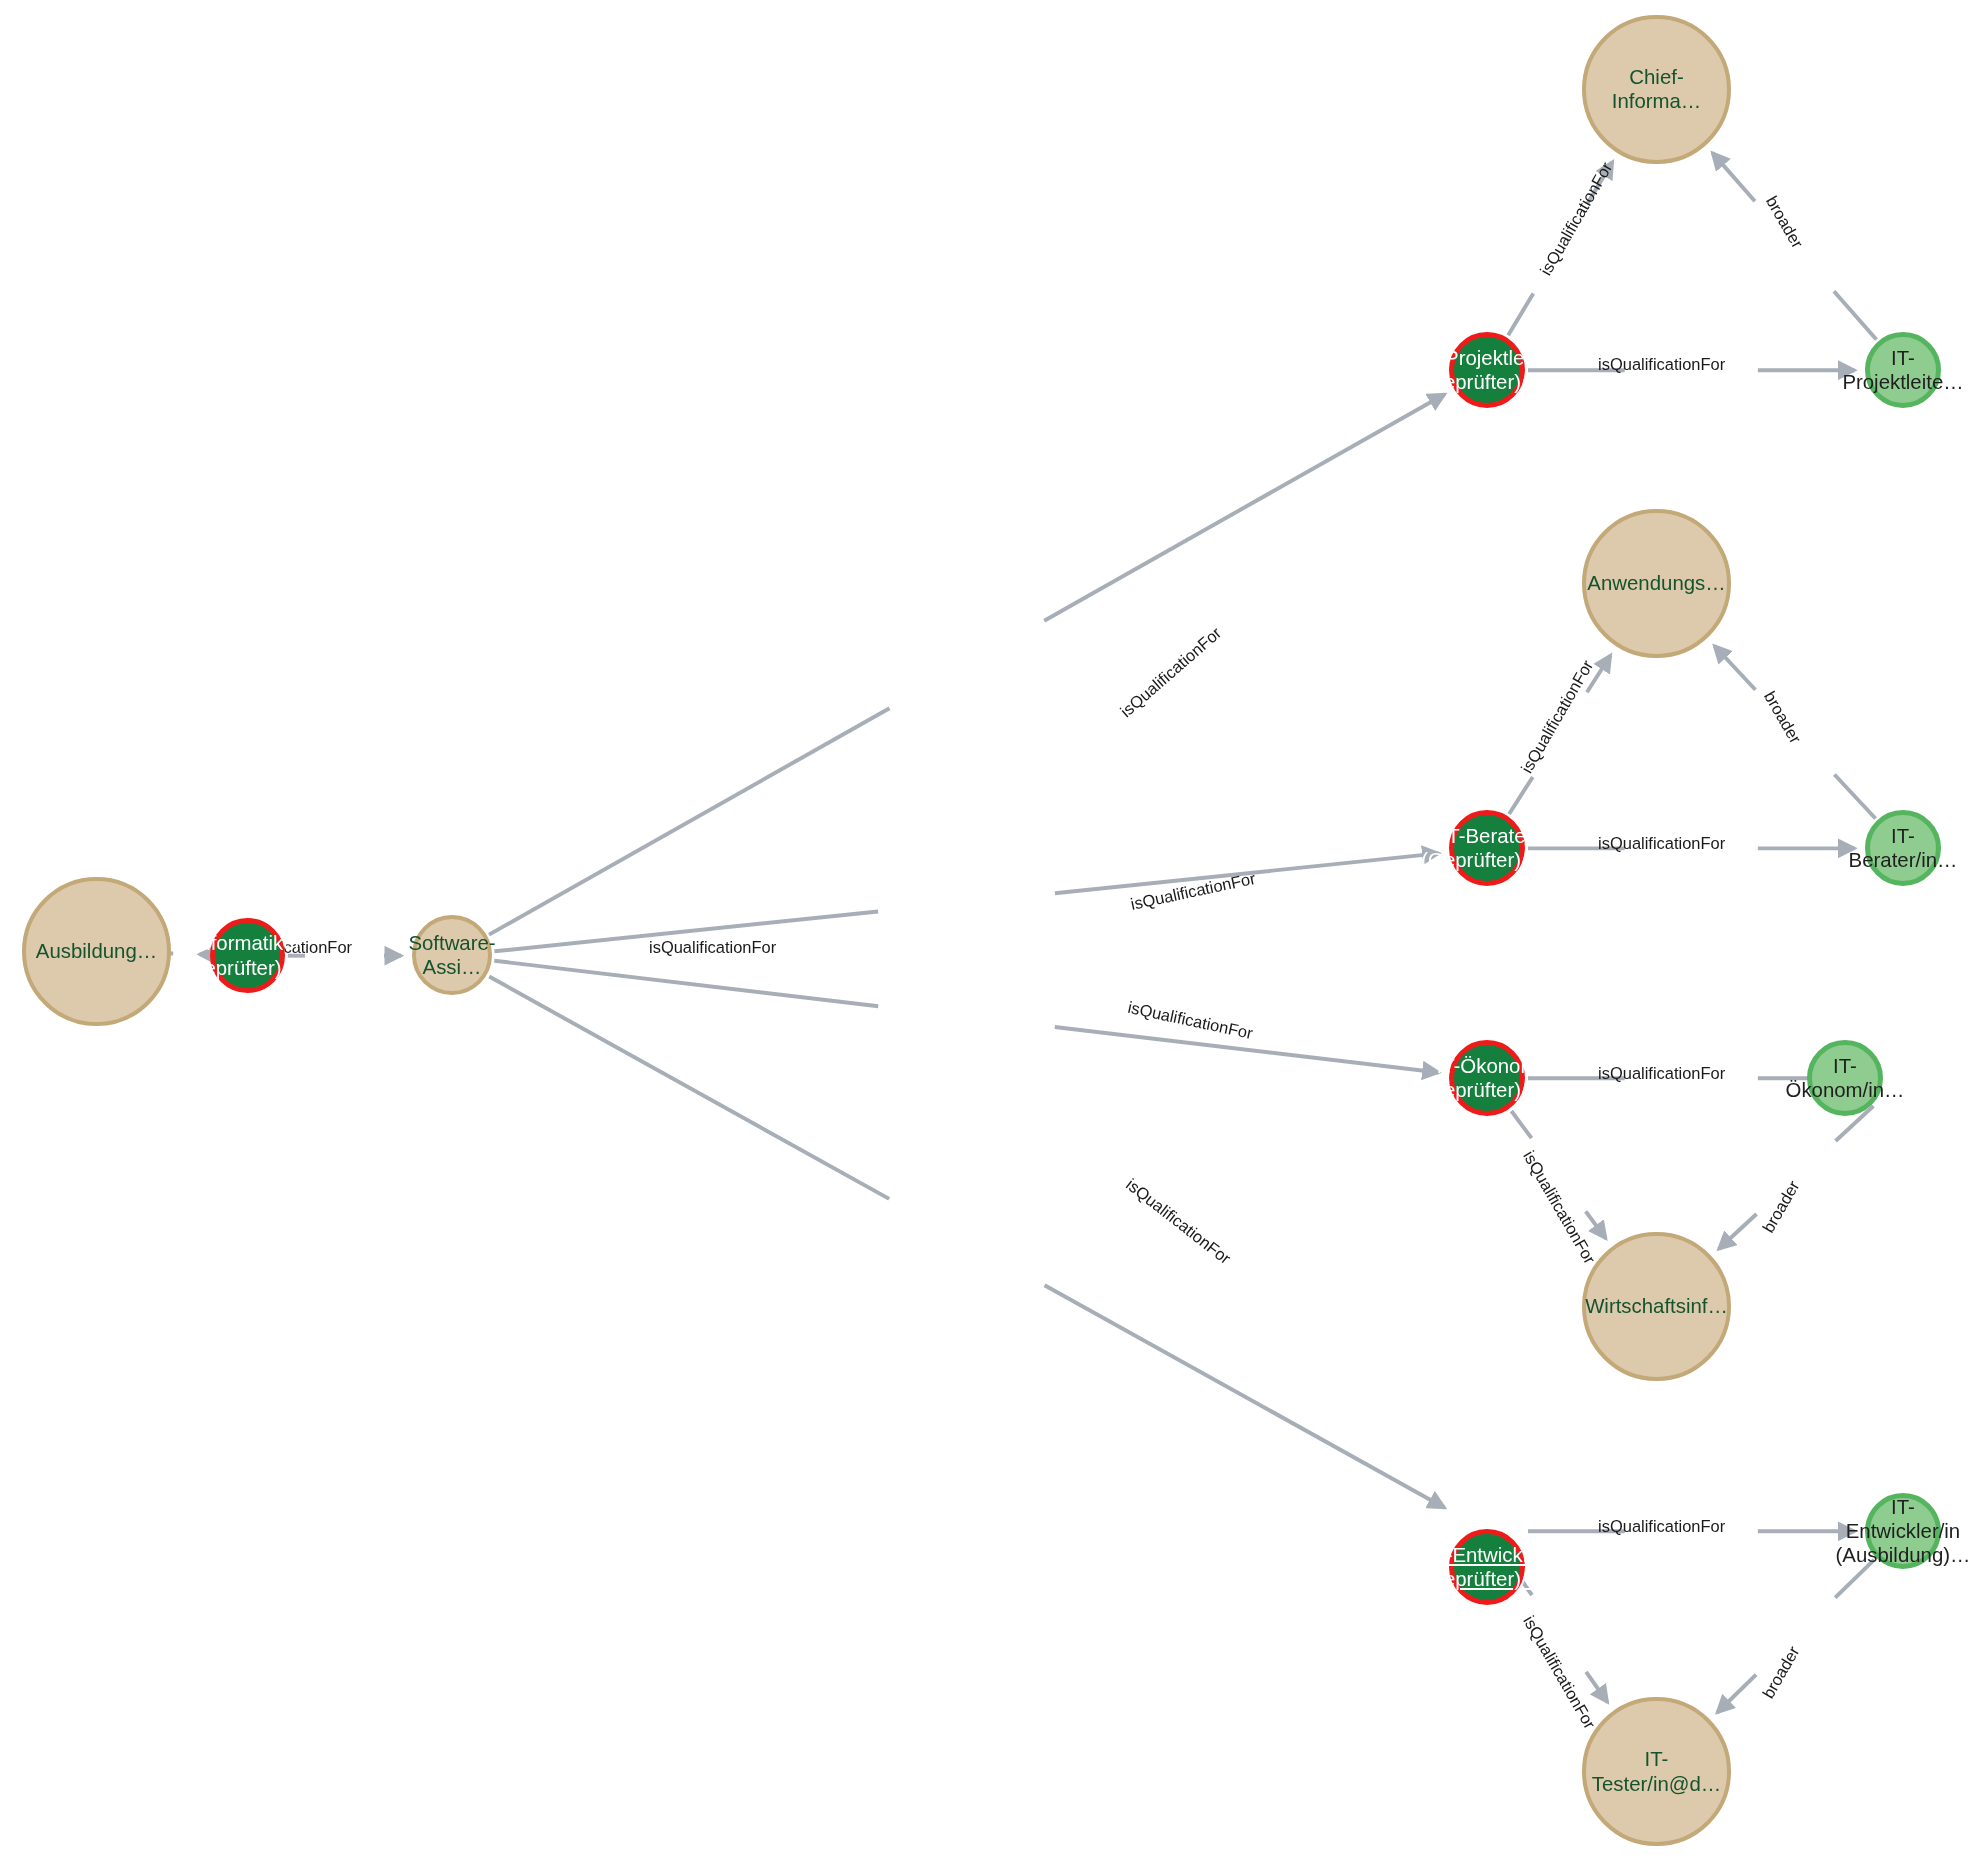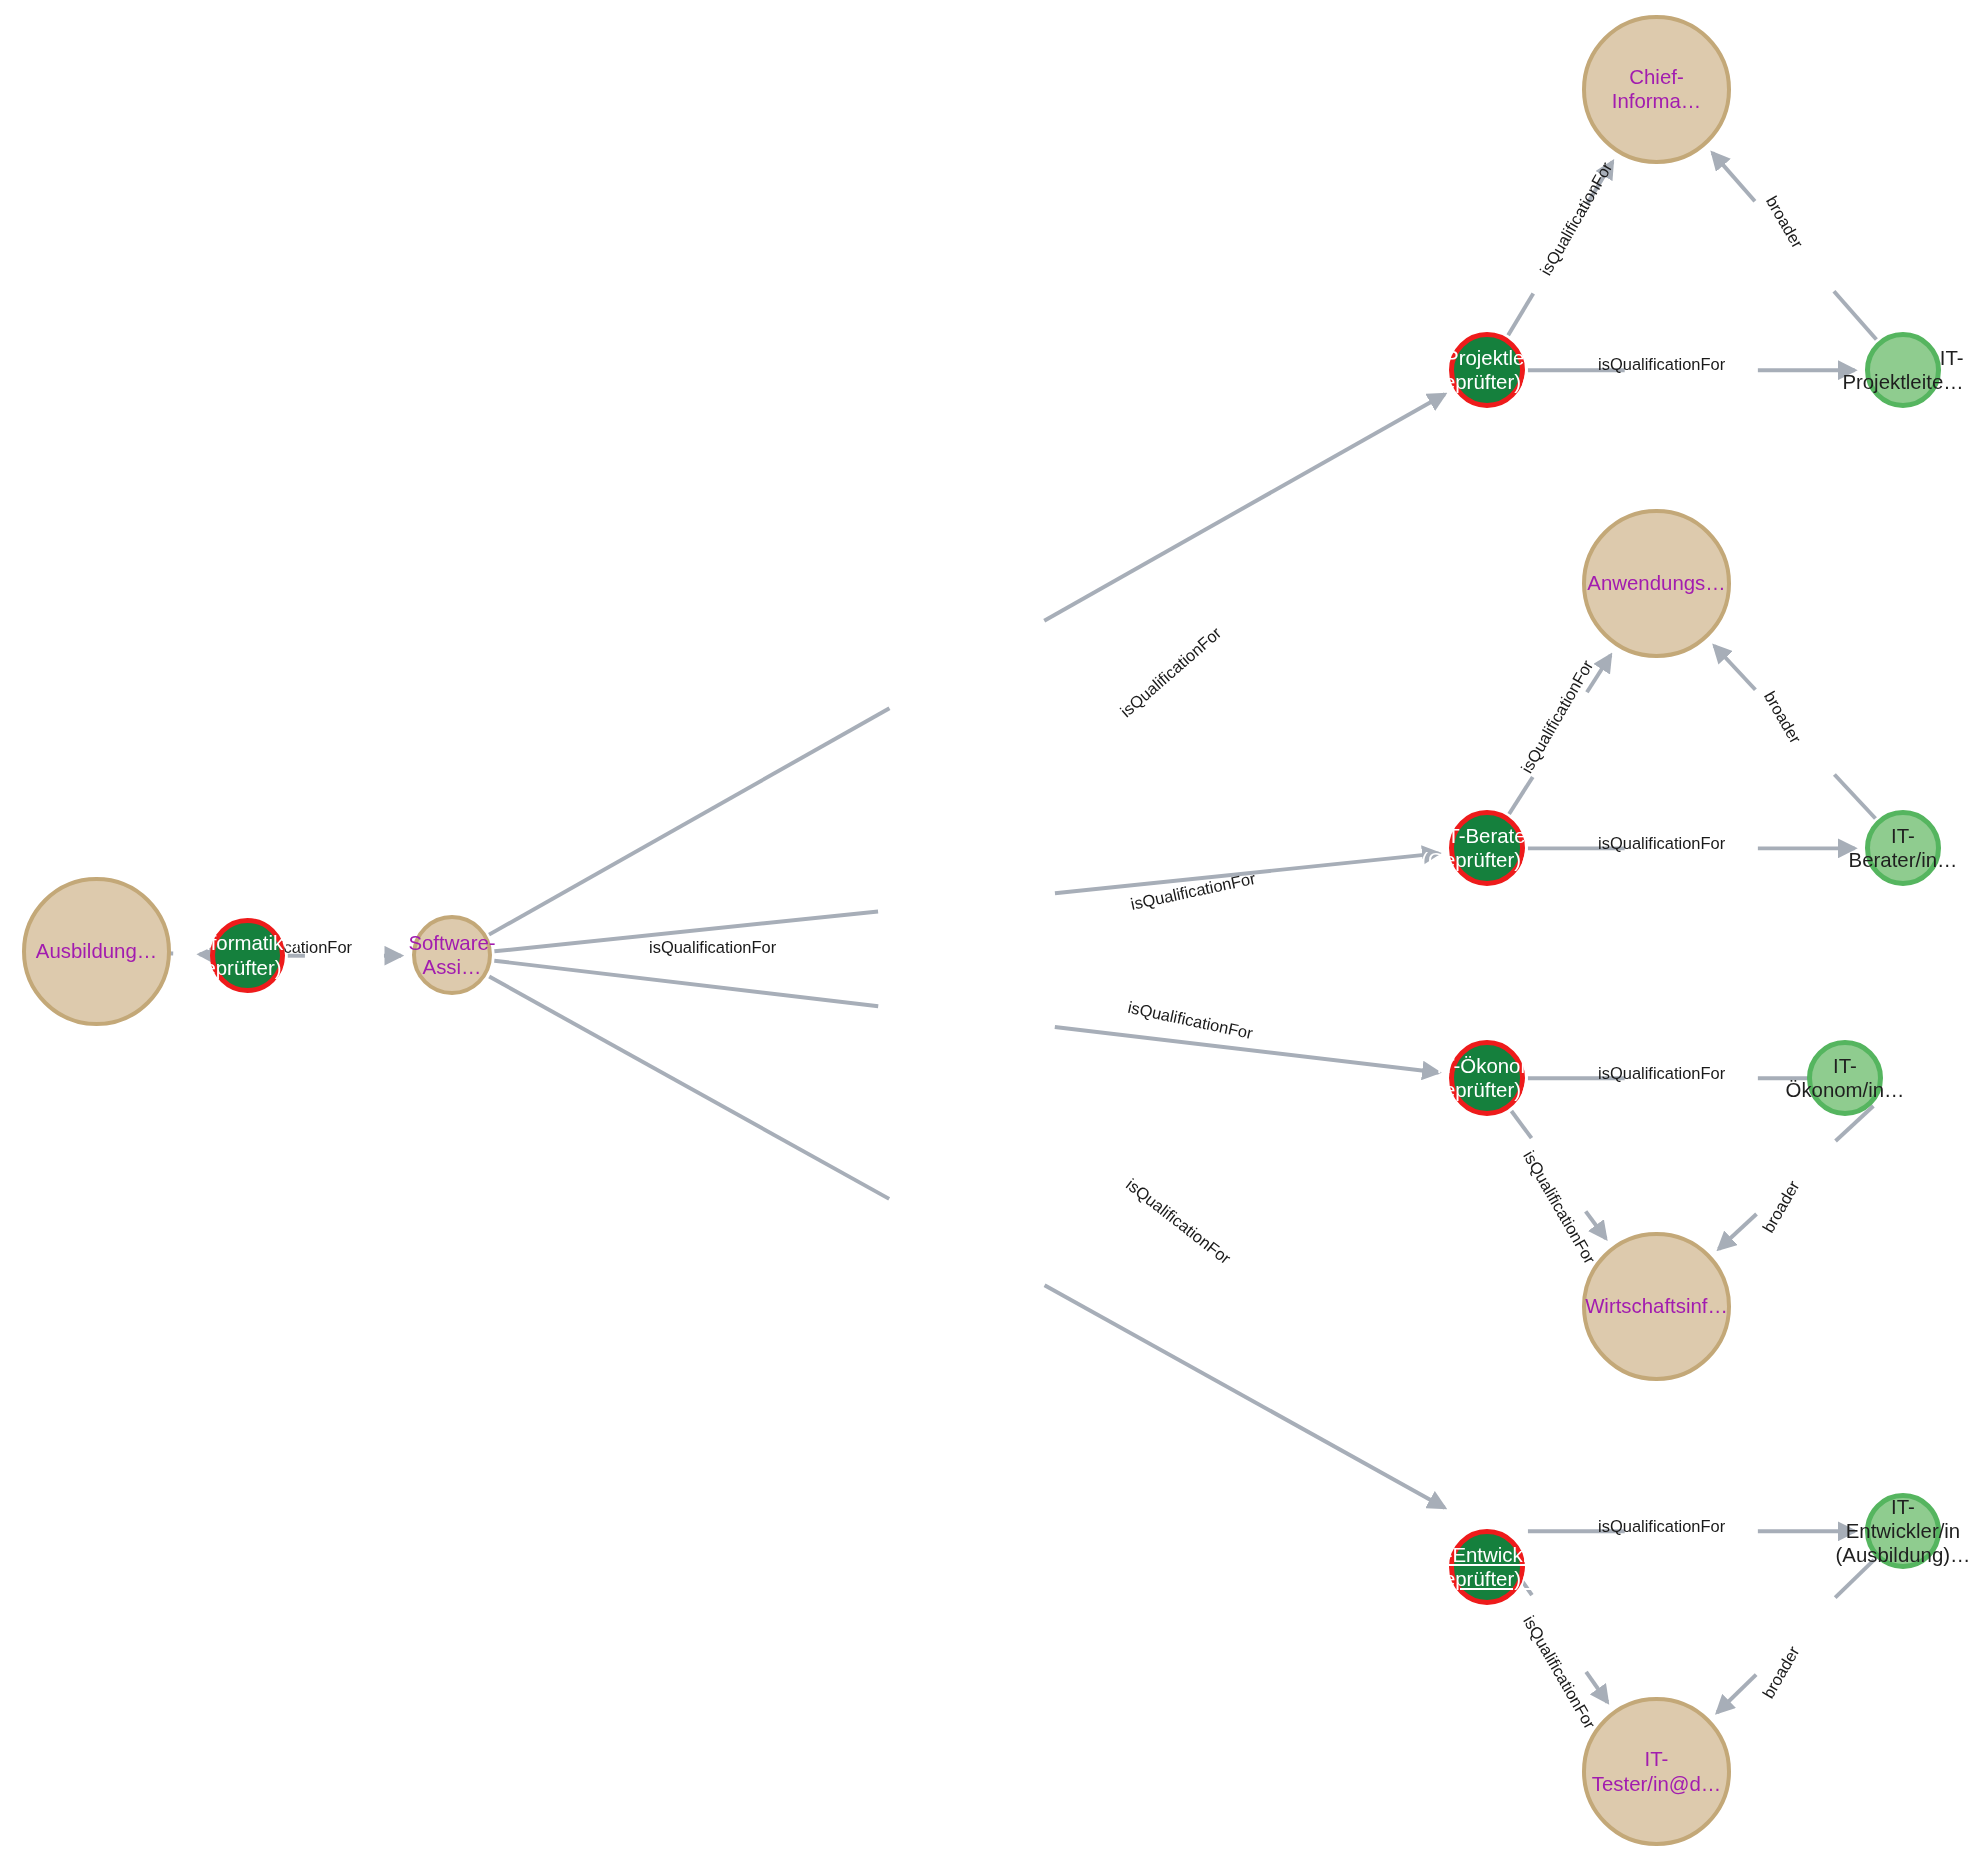--- a/index.html
+++ b/index.html
@@ -44,21 +44,21 @@
     justify-content: center;
     text-align: center;
     line-height: 1.18;
     font-size: 20.4px;
     padding: 2.6px 6.6px;
     user-select: none;
   }
   .node-tan {
     background: #ddcaad;
     border: 4.6px solid #c3a878;
-    color: #a21caf;
+    color: #14532d;
     text-align: center;
   }
   .node-red {
     background: #15803d;
     border: 5.3px solid #ee1b1b;
     color: #ffffff;
   }
   .node-green {
     background: #8fcc8f;
     border: 5.3px solid #55b55f;
@@ -149,21 +149,21 @@
       <div class="node node-tan" style="left: 412px; top: 915px; width: 80px; height: 80px;">
         <span class="node-label">Software-Assi…</span>
       </div>
       <div class="node node-red" style="left: 1449px; top: 332px; width: 76px; height: 76px;">
         <span class="node-label">IT-Projektleiter
 (Geprüfter)/I…</span>
       </div>
       <div class="node node-tan" style="left: 1582px; top: 14.5px; width: 149px; height: 149px;">
         <span class="node-label">Chief-Informa…</span>
       </div>
-      <div class="node node-green" style="left: 1865px; top: 332px; width: 76px; height: 76px; text-align: right;">
+      <div class="node node-green" style="left: 1865px; top: 332px; width: 76px; height: 76px;">
         <span class="node-label">IT-Projektleite…</span>
       </div>
       <div class="node node-red" style="left: 1449px; top: 810px; width: 76px; height: 76px;">
         <span class="node-label">IT-Berater
 (Geprüfter)/I…</span>
       </div>
       <div class="node node-tan" style="left: 1582px; top: 509px; width: 149px; height: 149px;">
         <span class="node-label">Anwendungs…</span>
       </div>
       <div class="node node-green" style="left: 1865px; top: 810px; width: 76px; height: 76px;">

